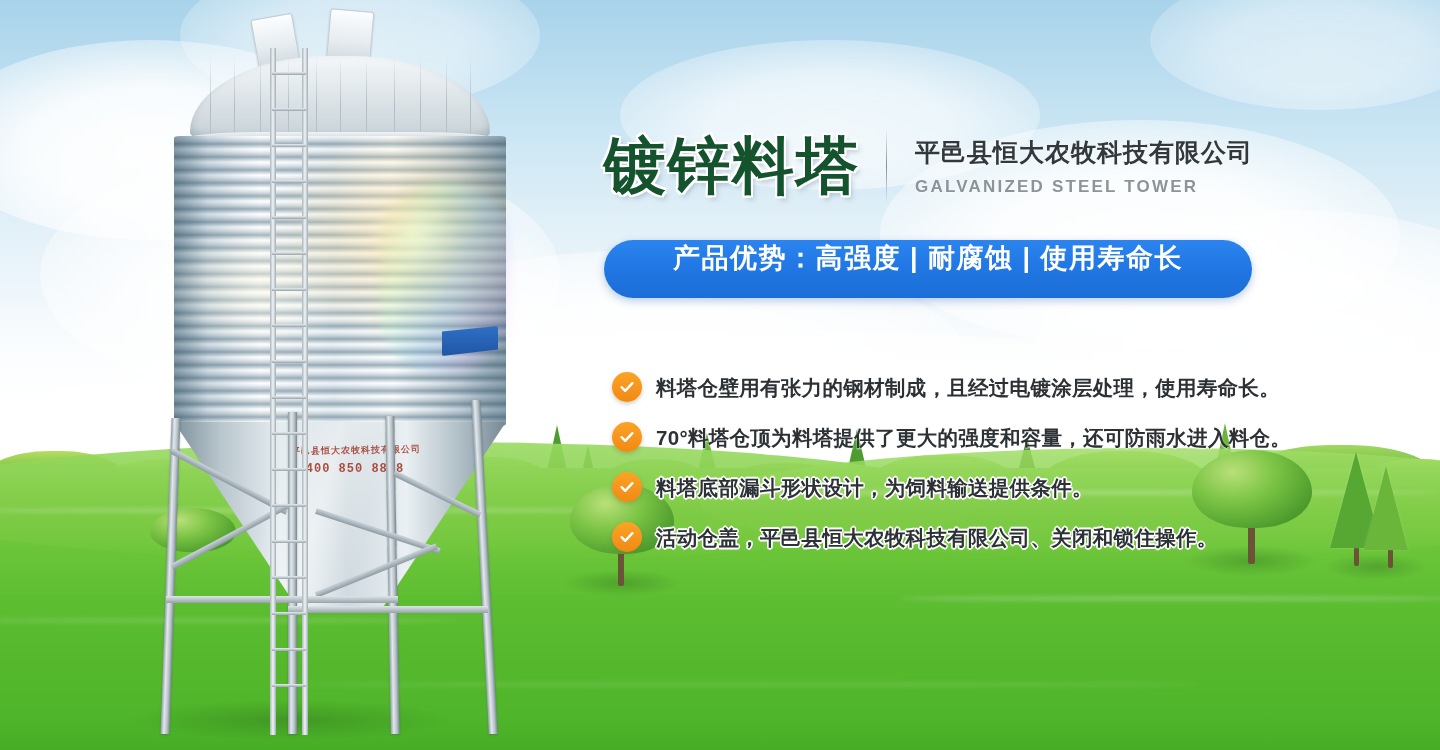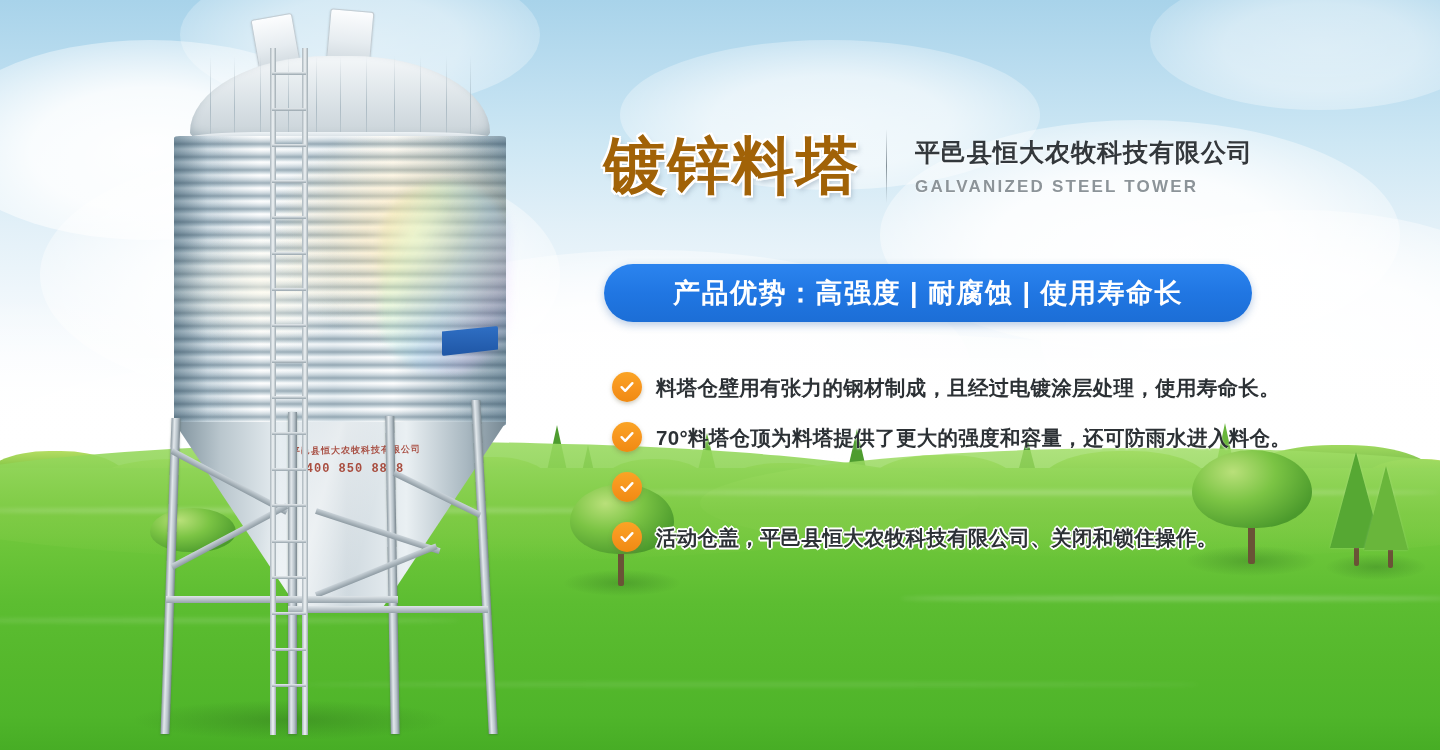--- a/index.html
+++ b/index.html
@@ -253,21 +253,21 @@
 
   
   .panel { position: absolute; left: 604px; top: 0; width: 700px; height: 750px; }
 
   .title-row {
     position: absolute; left: 0; top: 118px; height: 96px;
     display: flex; align-items: center;
   }
   .main-title {
     font-size: 62px; font-weight: 700; letter-spacing: 2px;
-    color: #a16207;
+    color: #14532d;
     font-family: "DejaVu Sans", "Liberation Sans", sans-serif;
     text-shadow:
       2px 0 0 #fff, -2px 0 0 #fff, 0 2px 0 #fff, 0 -2px 0 #fff,
       2px 2px 0 #fff, -2px 2px 0 #fff, 2px -2px 0 #fff, -2px -2px 0 #fff,
       3px 4px 5px rgba(120,140,160,.45);
     white-space: nowrap;
   }
   .title-divider {
     width: 1px; height: 74px; margin: 0 28px 0 26px;
     background: linear-gradient(to bottom, rgba(110,125,135,0), rgba(95,110,120,.75), rgba(110,125,135,0));
@@ -279,25 +279,25 @@
     text-shadow: 0 1px 2px rgba(255,255,255,.85);
   }
   .subtitle-en {
     margin-top: 8px;
     font-size: 17px; font-weight: 700; color: #8c9499; letter-spacing: 2.2px;
     white-space: nowrap;
     text-shadow: 0 1px 2px rgba(255,255,255,.8);
   }
 
   .pill {
-    position: absolute; left: 0; top: 264px;
+    position: absolute; left: 0; top: 240px;
     width: 648px; height: 58px;
     background: linear-gradient(to bottom, #2b84ef 0%, #2076e2 52%, #1c6ed6 100%);
     border-radius: 29px;
-    display: flex; align-items: center; justify-content: center;
+    display: flex; align-items: flex-start; justify-content: center;
     box-shadow: 0 3px 9px rgba(30,90,170,.30);
   }
   .pill-text {
     color: #ffffff; font-size: 27px; font-weight: 700; letter-spacing: 1.5px;
     white-space: nowrap;
   }
 
   .features { position: absolute; left: 8px; top: 352px; width: 690px; }
   .feature {
     position: relative; height: 50px;
@@ -497,20 +497,21 @@
         </span>
         <span class="feature-text">70°料塔仓顶为料塔提供了更大的强度和容量，还可防雨水进入料仓。</span>
       </div>
 
       <div class="feature">
         <span class="check">
           <svg width="18" height="18" viewBox="0 0 18 18" aria-hidden="true">
             <path d="M3.6 9.2 L7.2 12.8 L14.4 5.2" fill="none" stroke="#ffffff" stroke-width="2.4" stroke-linecap="round" stroke-linejoin="round"></path>
           </svg>
         </span>
+        <span class="feature-text">料塔底部漏斗形状设计，为饲料输送提供条件。</span>
       </div>
 
       <div class="feature">
         <span class="check">
           <svg width="18" height="18" viewBox="0 0 18 18" aria-hidden="true">
             <path d="M3.6 9.2 L7.2 12.8 L14.4 5.2" fill="none" stroke="#ffffff" stroke-width="2.4" stroke-linecap="round" stroke-linejoin="round"></path>
           </svg>
         </span>
         <span class="feature-text">活动仓盖，平邑县恒大农牧科技有限公司、关闭和锁住操作。</span>
       </div>

